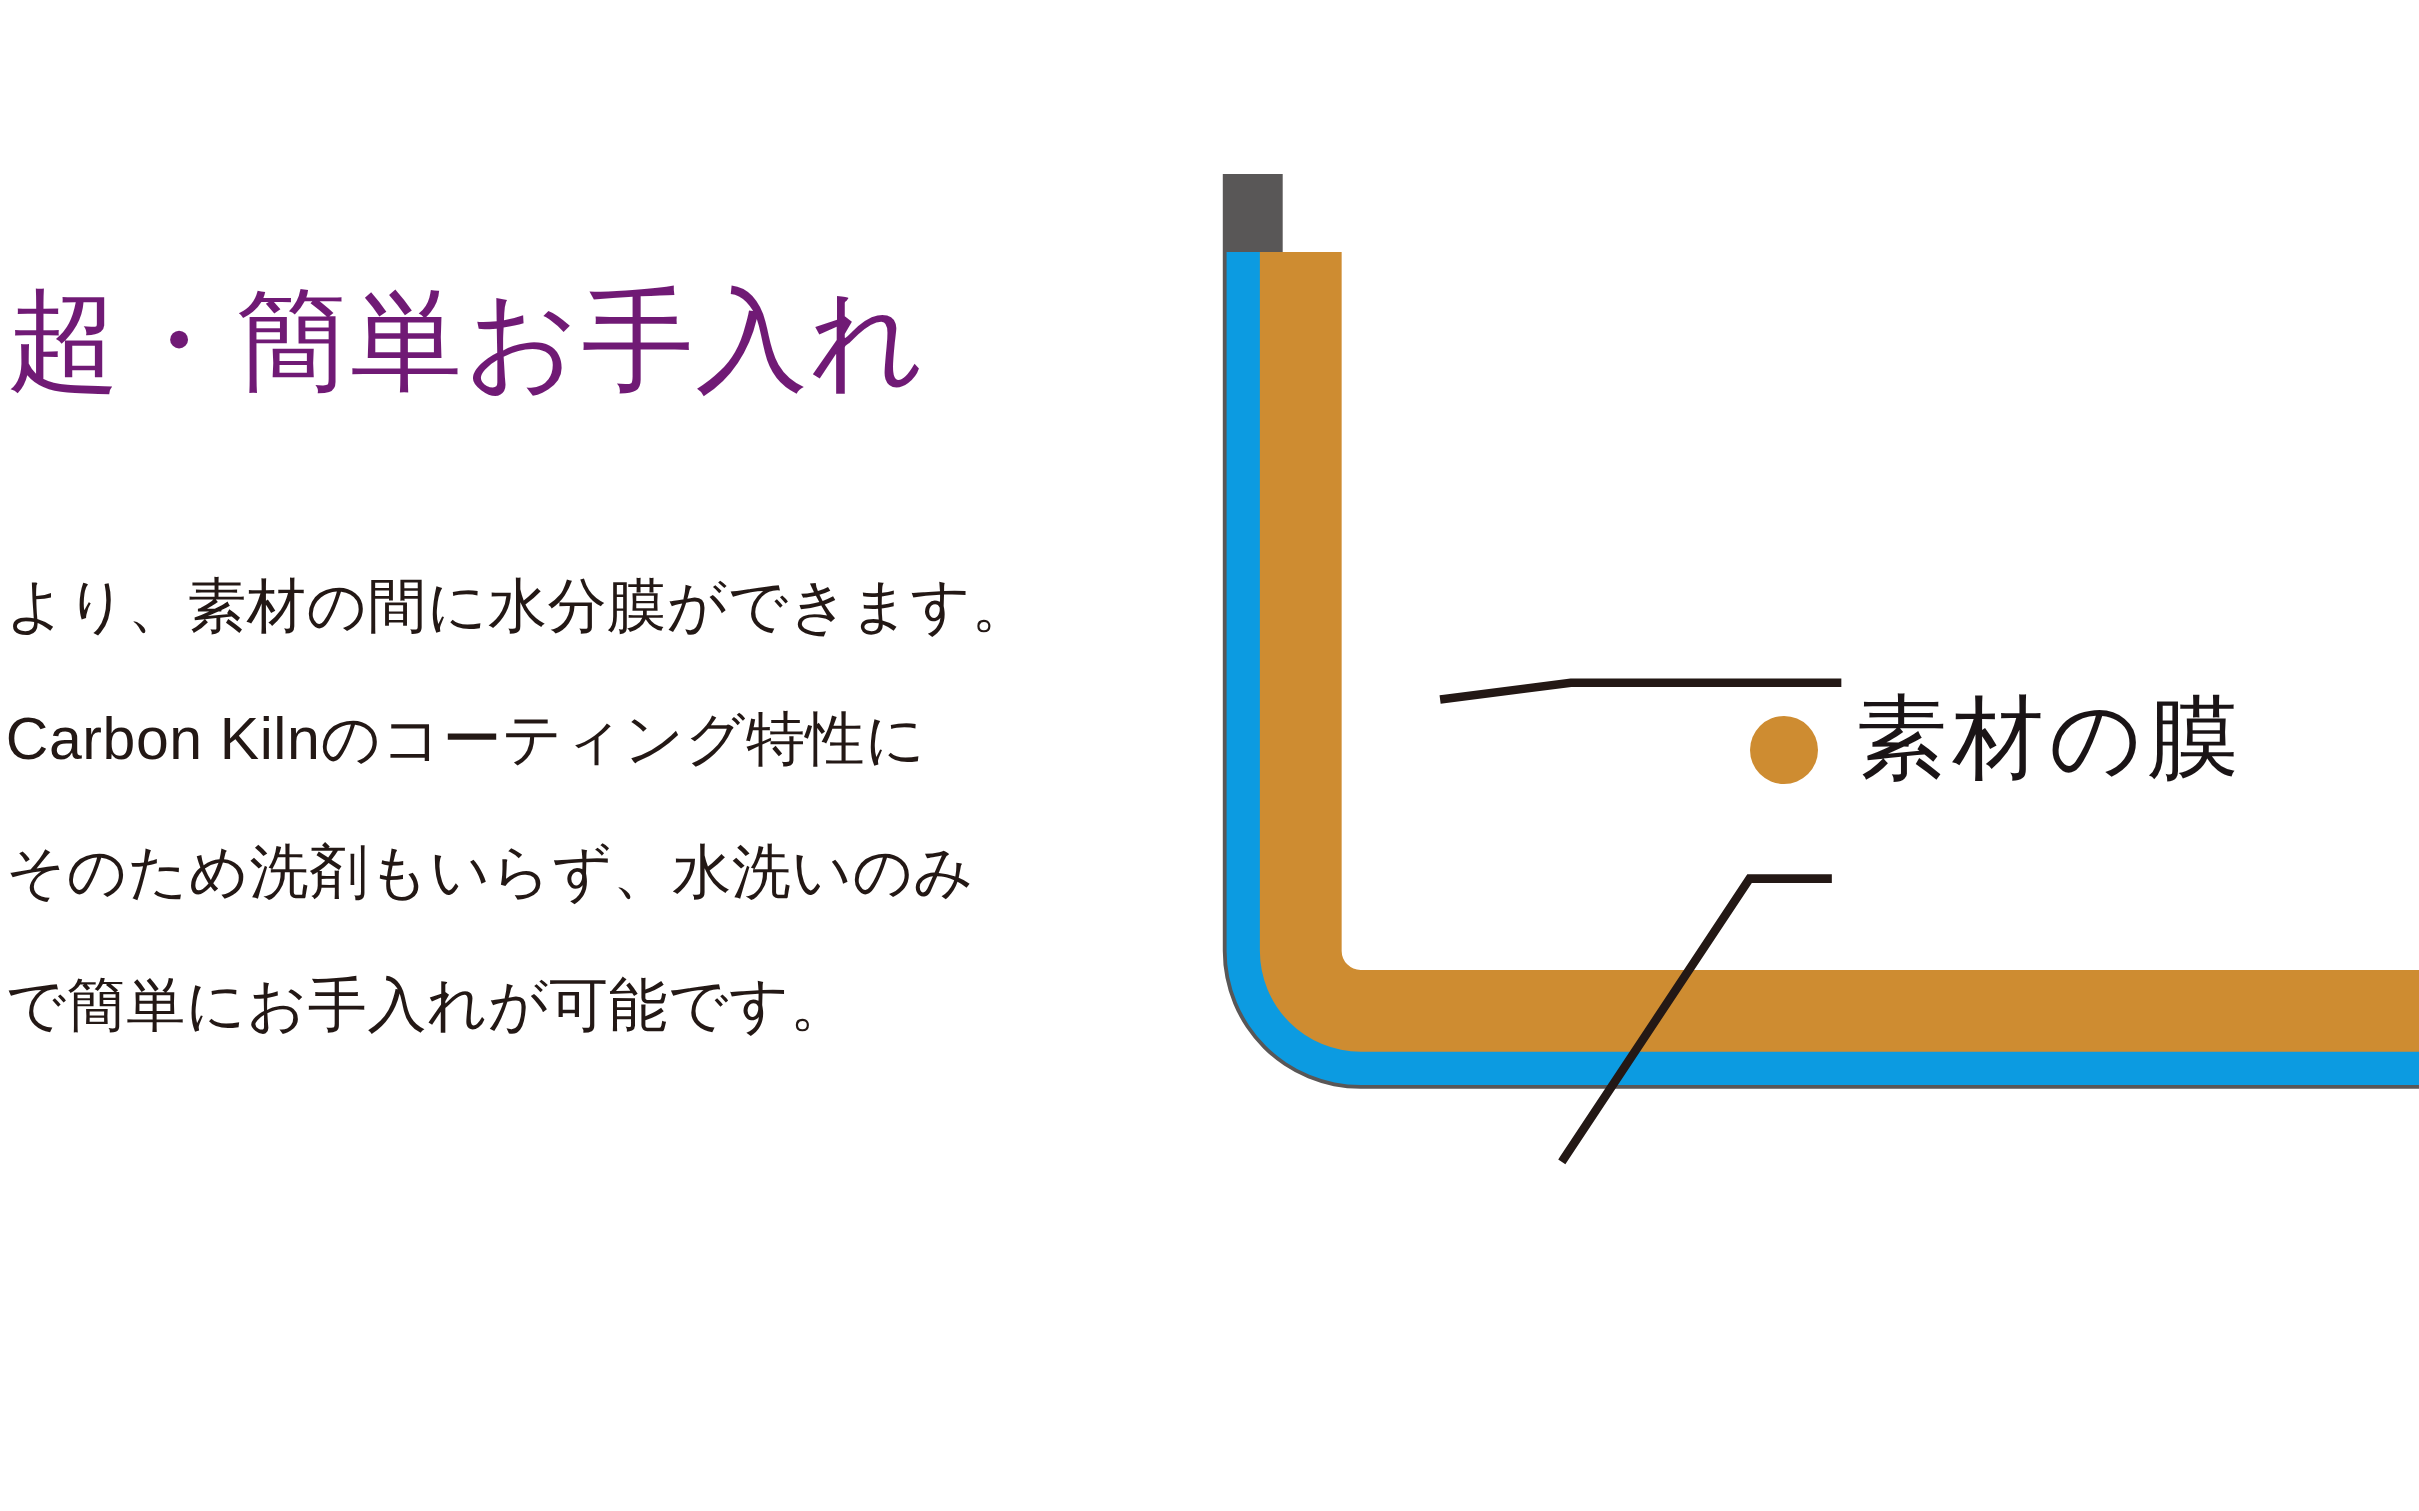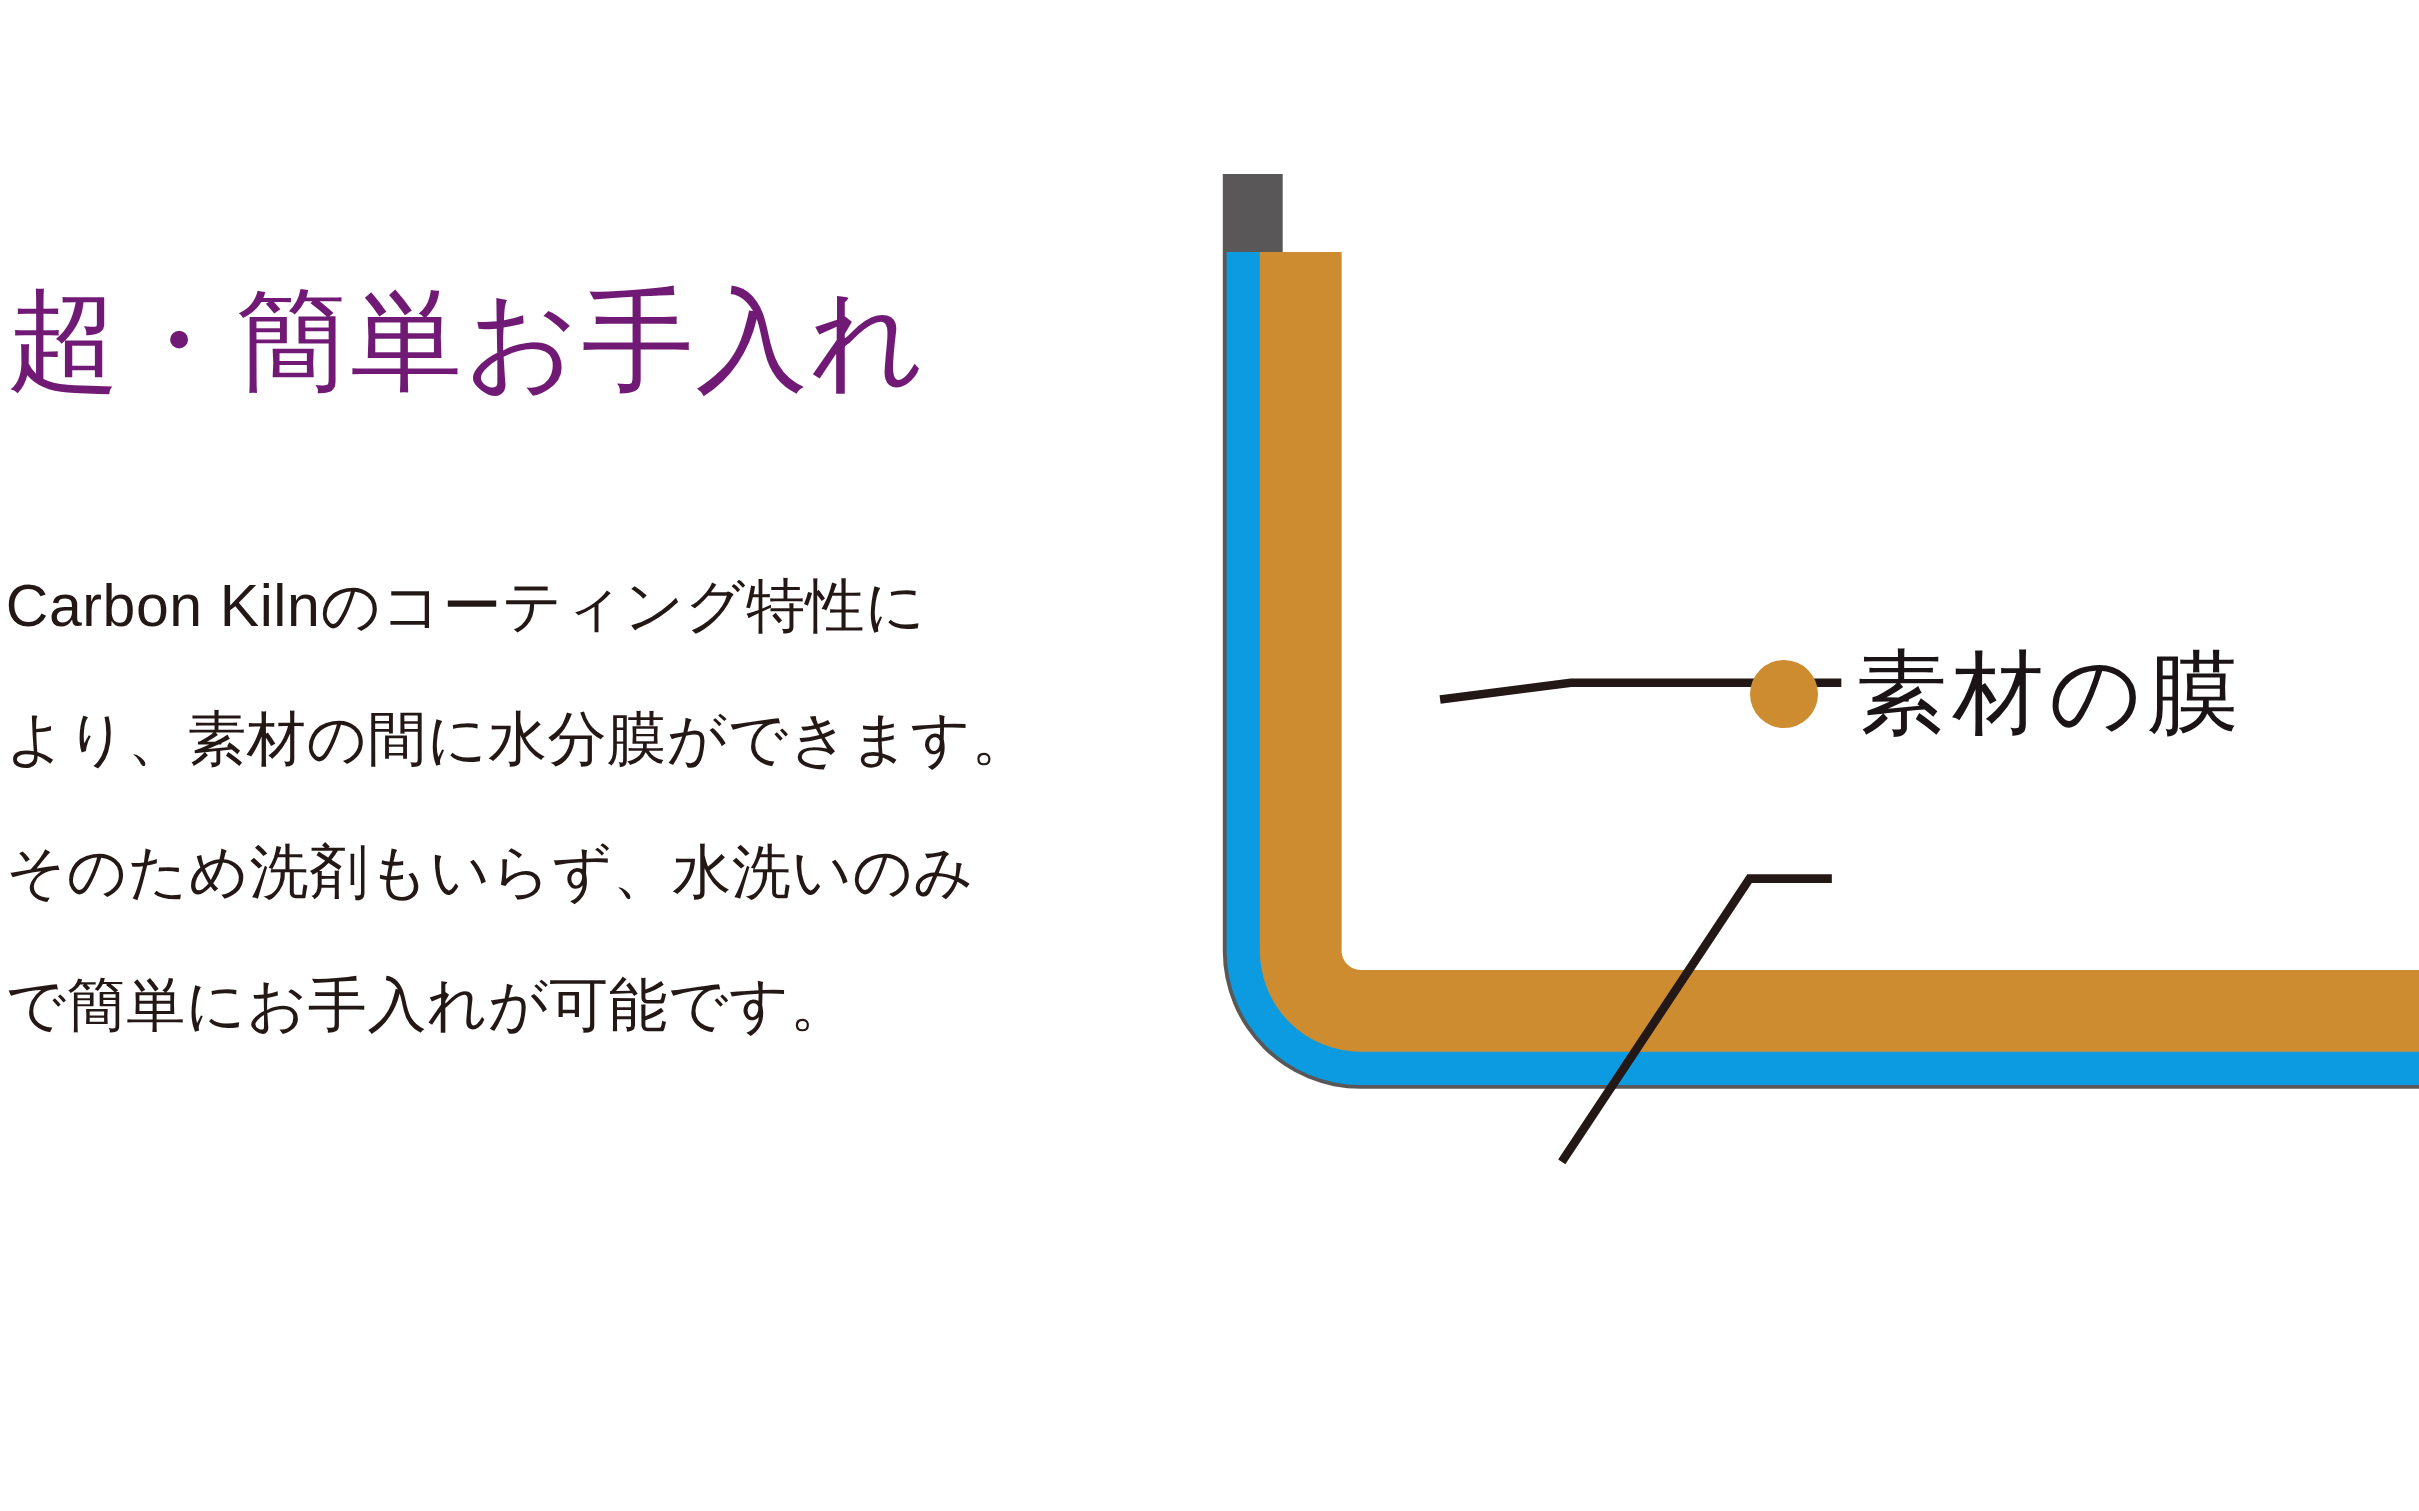--- a/index.html
+++ b/index.html
@@ -73,21 +73,21 @@
 
   
   #legend {
     position: absolute;
     left: 1750px;
     top: 603px;
     width: 666px;
   }
   .legend-row {
     display: flex;
-    align-items: center;
+    align-items: flex-end;
     height: 181px;
   }
   .legend-dot {
     width: 68px;
     height: 68px;
     border-radius: 50%;
     flex: 0 0 auto;
   }
   .legend-label {
     margin-left: 38px;
@@ -102,22 +102,22 @@
 </head>
 <body>
 
 <div id="stage">
 
   <div id="text-panel">
 
     <div id="headline">超・簡単お手入れ</div>
 
     <div id="body-copy">
+      <div class="body-line">より、素材の間に水分膜ができます。</div>
       <div class="body-line">Carbon Kilnのコーティング特性に</div>
-      <div class="body-line">より、素材の間に水分膜ができます。</div>
       <div class="body-line">そのため洗剤もいらず、水洗いのみ</div>
       <div class="body-line">で簡単にお手入れが可能です。</div>
     </div>
   </div>
 
   <div id="diagram">
     <svg viewBox="0 0 1364 1589" xmlns="http://www.w3.org/2000/svg">
 
       <path d="M 58 183
                L 106 183

